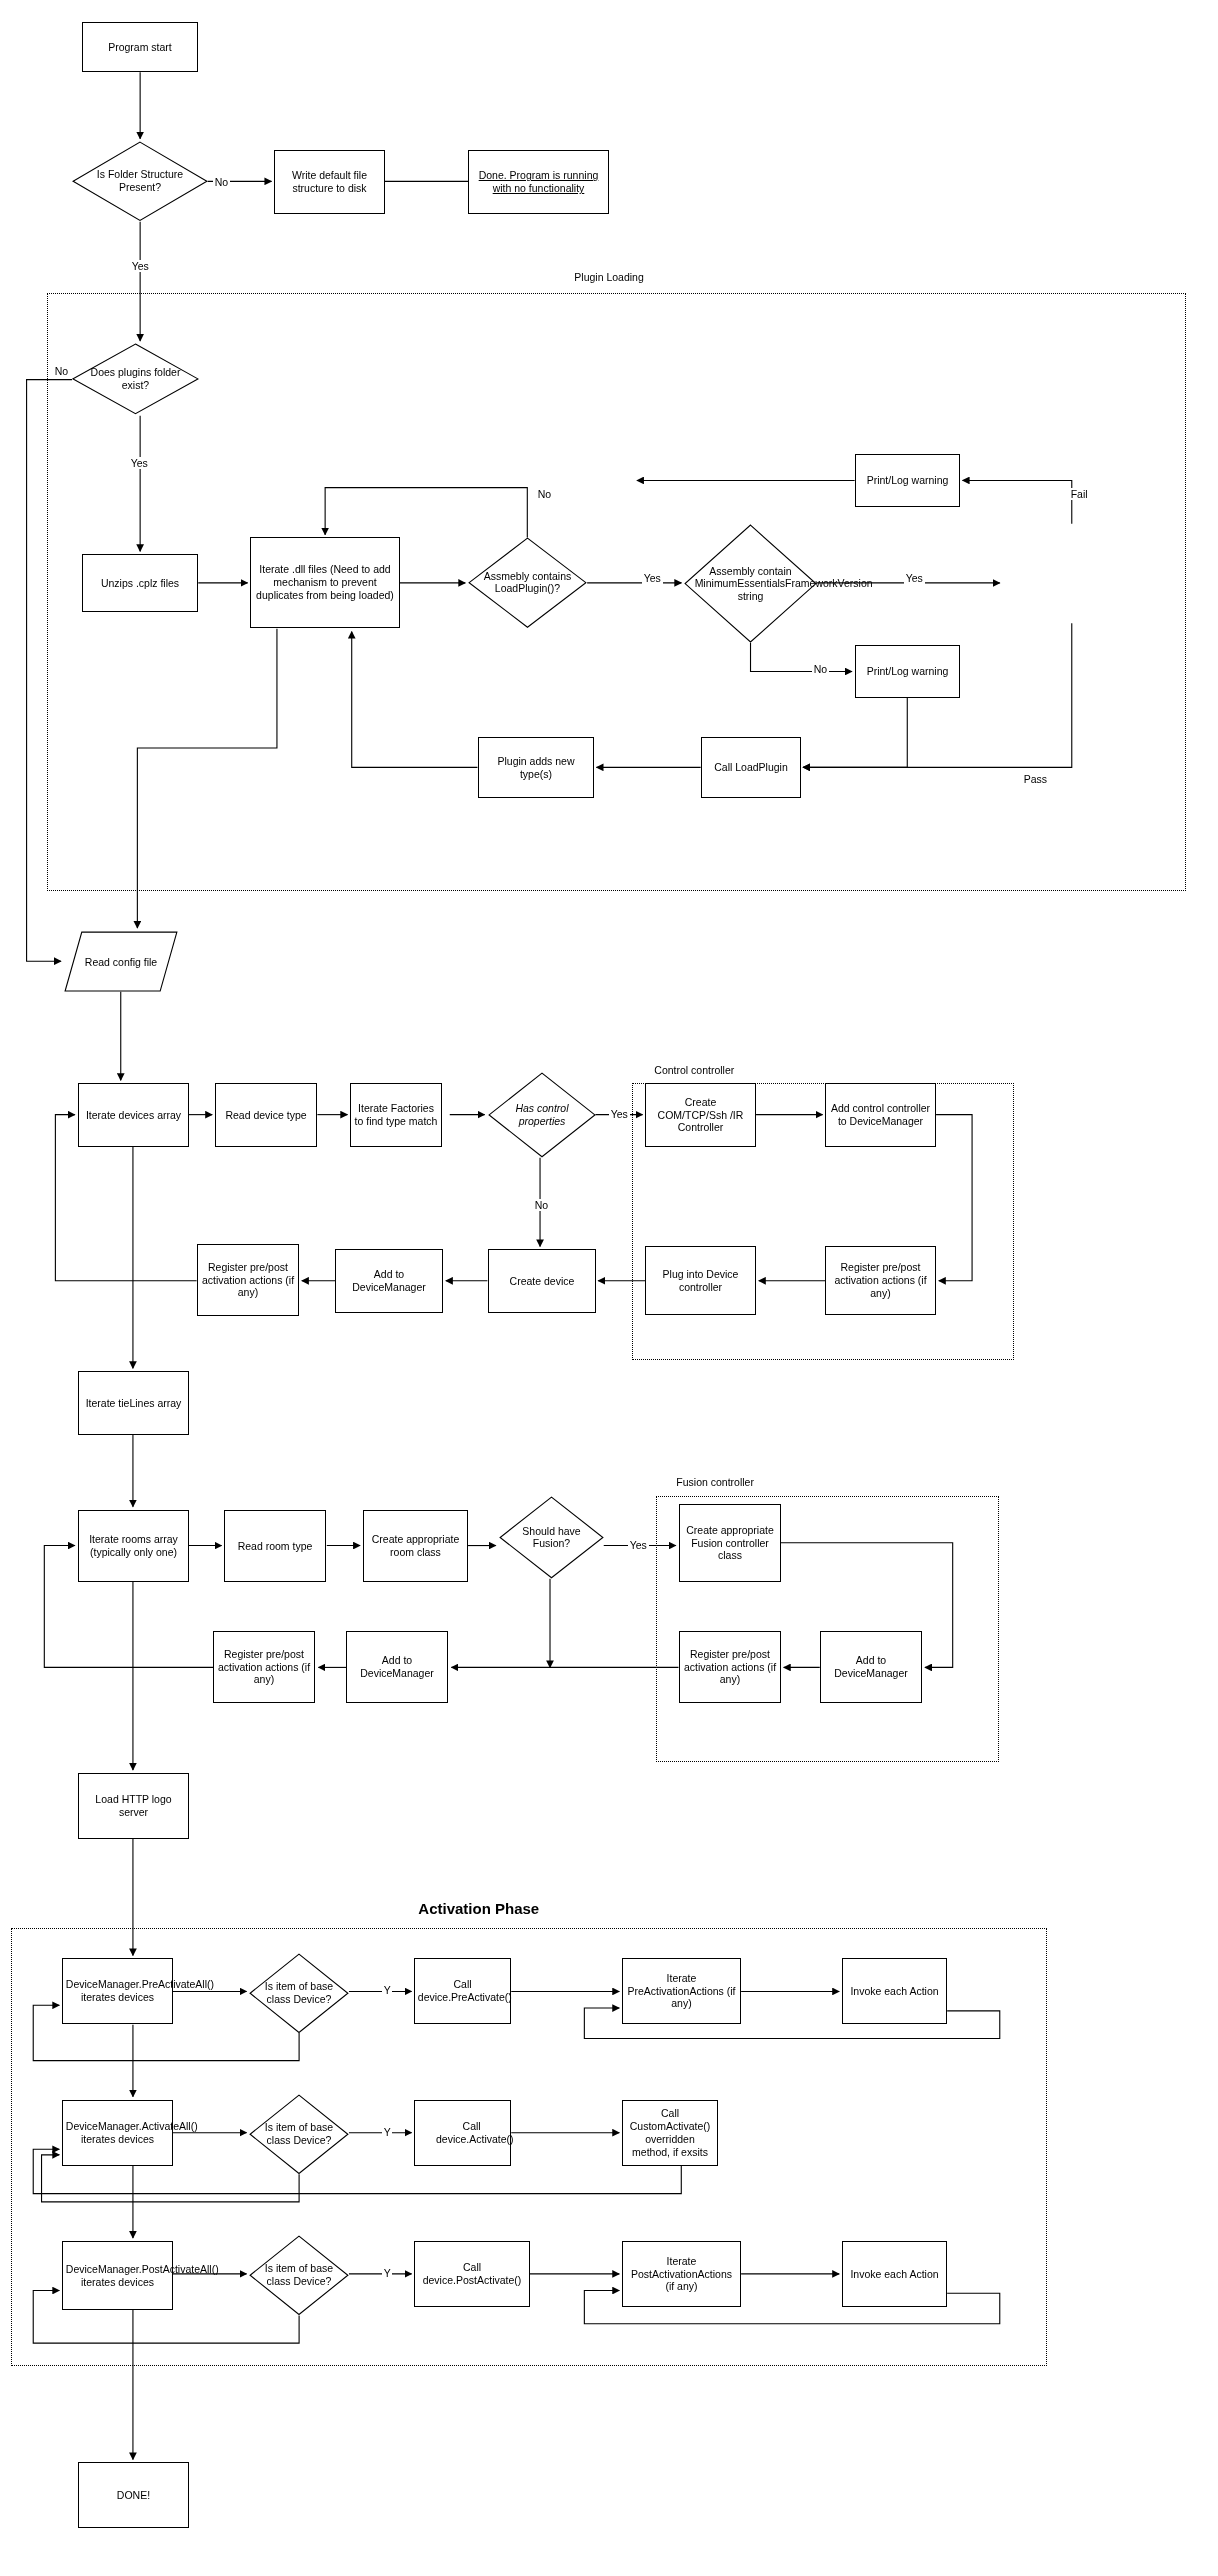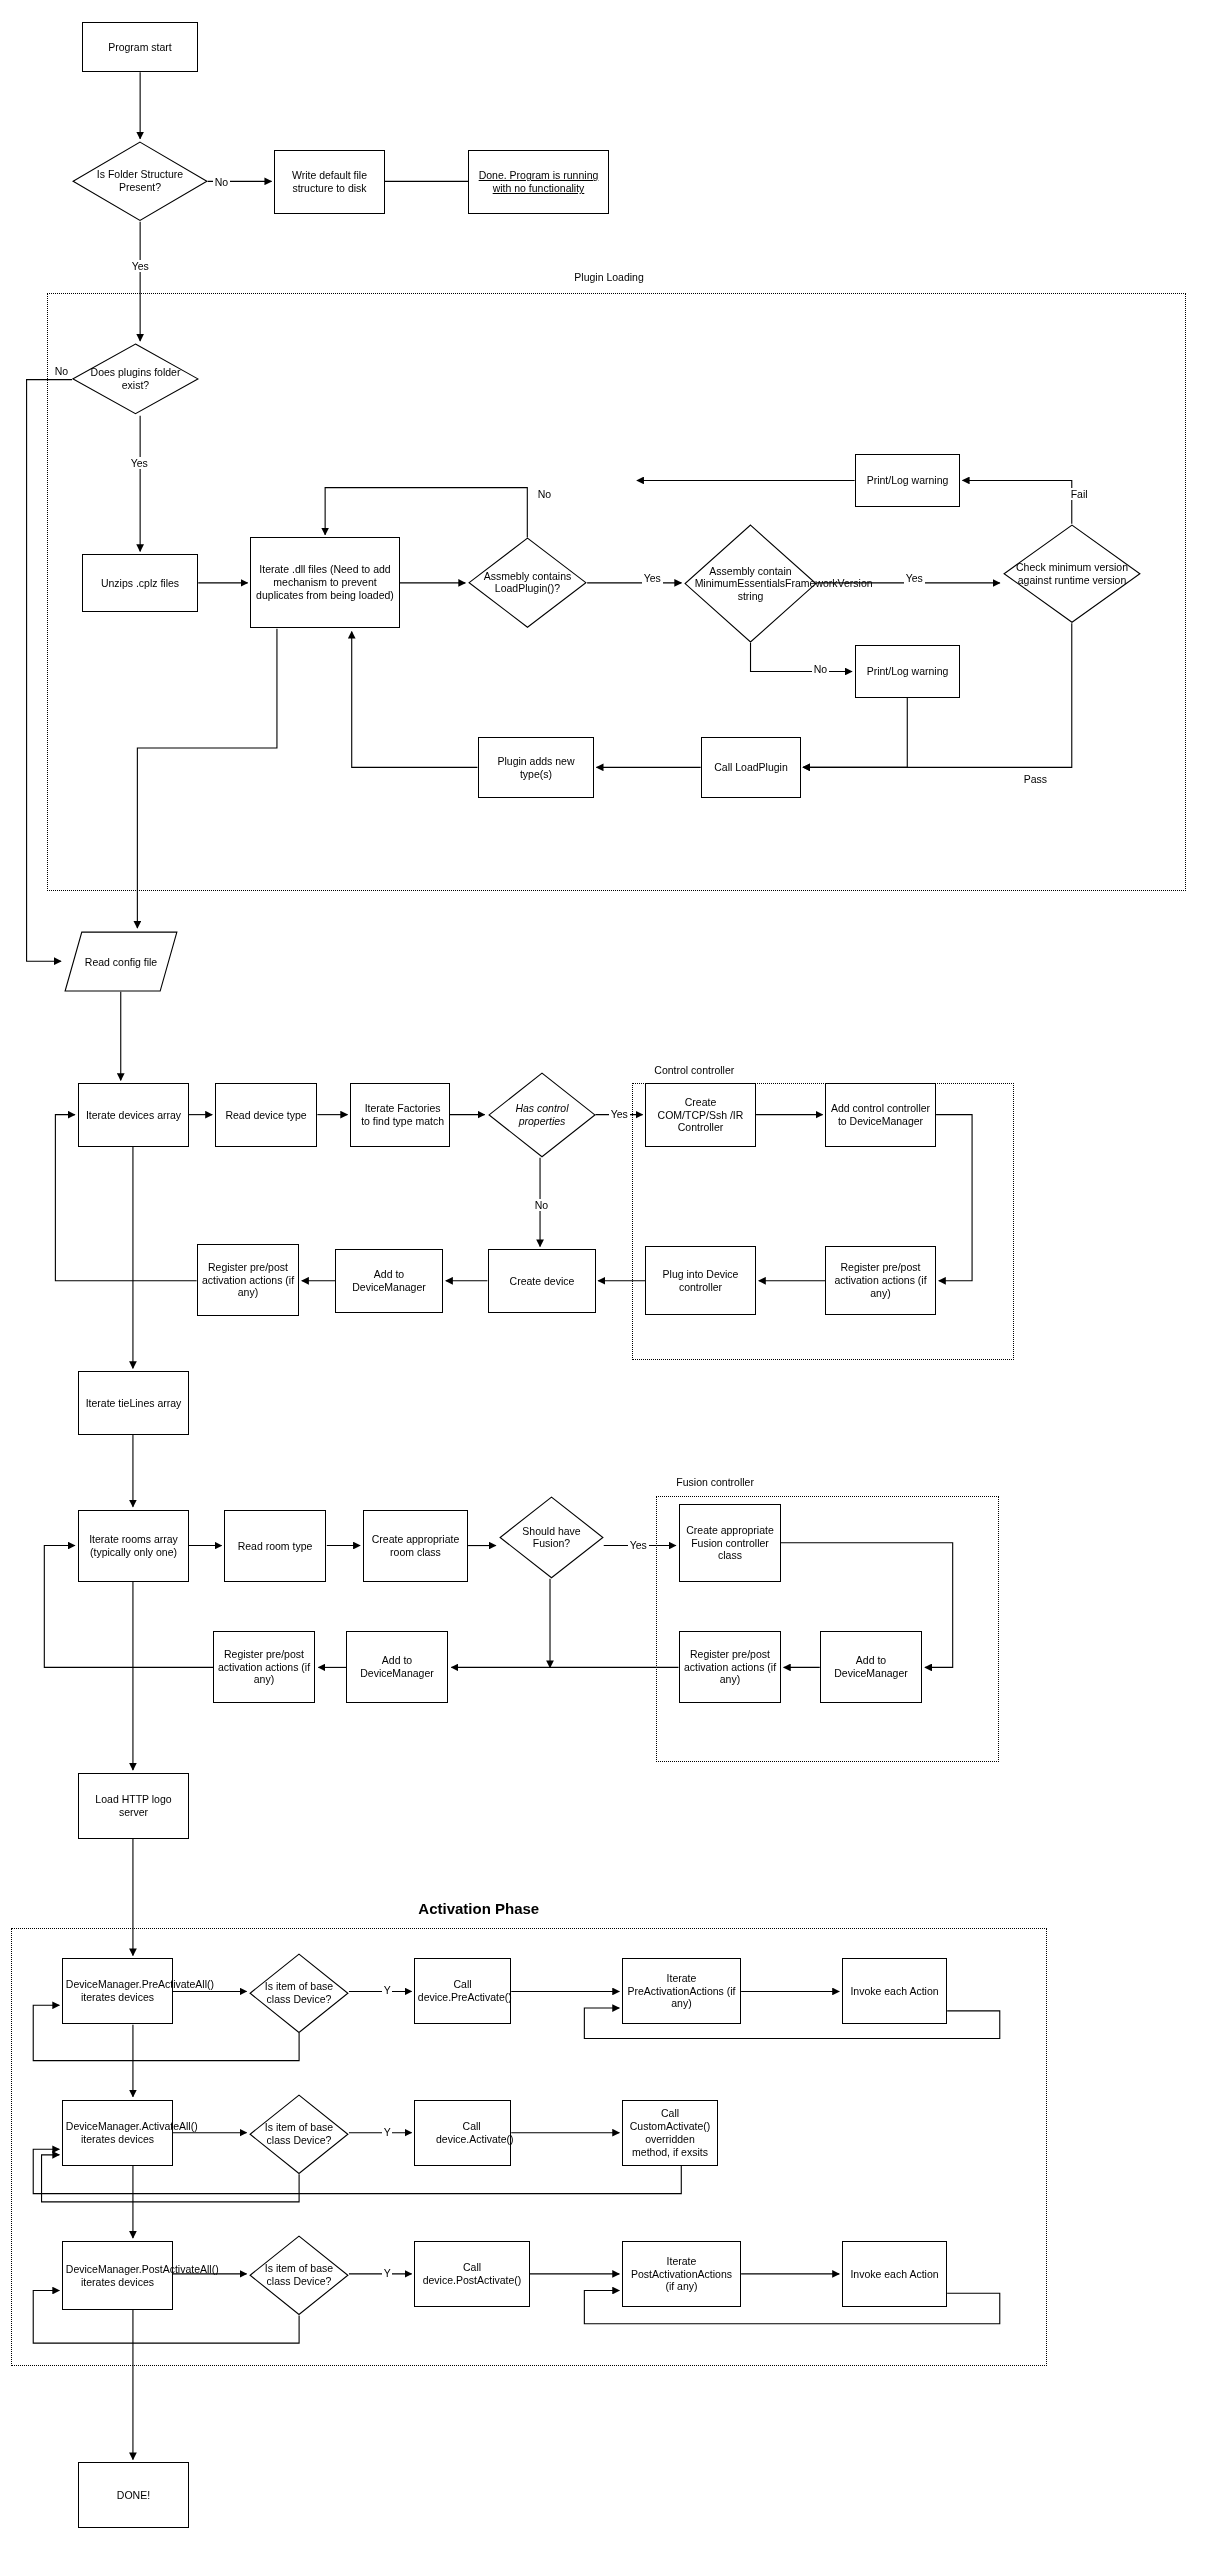--- a/index.html
+++ b/index.html
@@ -306,26 +306,20 @@
     <div class="dlabel">Assmebly contains LoadPlugin()?</div>
   </div>
 
   <div class="diamond-wrap" style="left:684px;top:524px;width:133px;height:119px;">
     <svg class="dshape" viewBox="0 0 240 215" preserveAspectRatio="none">
         <polygon points="120,2 238,107.5 120,213 2,107.5" fill="#ffffff" stroke="#000000" stroke-width="2"></polygon>
       </svg>
     <div class="dlabel">Assembly contain MinimumEssentialsFrameworkVersion string</div>
   </div>
 
-  <div class="diamond-wrap" style="left:1003px;top:524px;width:138px;height:100px;">
-    <svg class="dshape" viewBox="0 0 250 180" preserveAspectRatio="none">
-        <polygon points="125,2 248,90 125,178 2,90" fill="#ffffff" stroke="#000000" stroke-width="2"></polygon>
-      </svg>
-    <div class="dlabel">Check minimum version against runtime version</div>
-  </div>
 
   <div class="node" style="left:855px;top:454px;width:105px;height:53px;">
       <span>Print/Log warning</span>
     </div>
   <div class="node" style="left:855px;top:645px;width:105px;height:53px;">
       <span>Print/Log warning</span>
     </div>
   <div class="node" style="left:478px;top:737px;width:116px;height:61px;">
       <span>Plugin adds new type(s)</span>
     </div>
@@ -339,21 +333,21 @@
       </svg>
     <div class="plabel">Read config file</div>
   </div>
 
   <div class="node" style="left:78px;top:1083px;width:111px;height:64px;">
       <span>Iterate devices array</span>
     </div>
   <div class="node" style="left:215px;top:1083px;width:102px;height:64px;">
       <span>Read device type</span>
     </div>
-  <div class="node" style="left:350px;top:1083px;width:100px;height:64px;padding-left:8px;">
+  <div class="node" style="left:350px;top:1083px;width:92px;height:64px;">
       <span>Iterate Factories to find type match</span>
     </div>
 
   <div class="diamond-wrap" style="left:488px;top:1072px;width:108px;height:86px;font-style:italic;">
     <svg class="dshape" viewBox="0 0 195 155" preserveAspectRatio="none">
         <polygon points="97.5,2 193,77.5 97.5,153 2,77.5" fill="#ffffff" stroke="#000000" stroke-width="2"></polygon>
       </svg>
     <div class="dlabel">Has control properties</div>
   </div>
 

